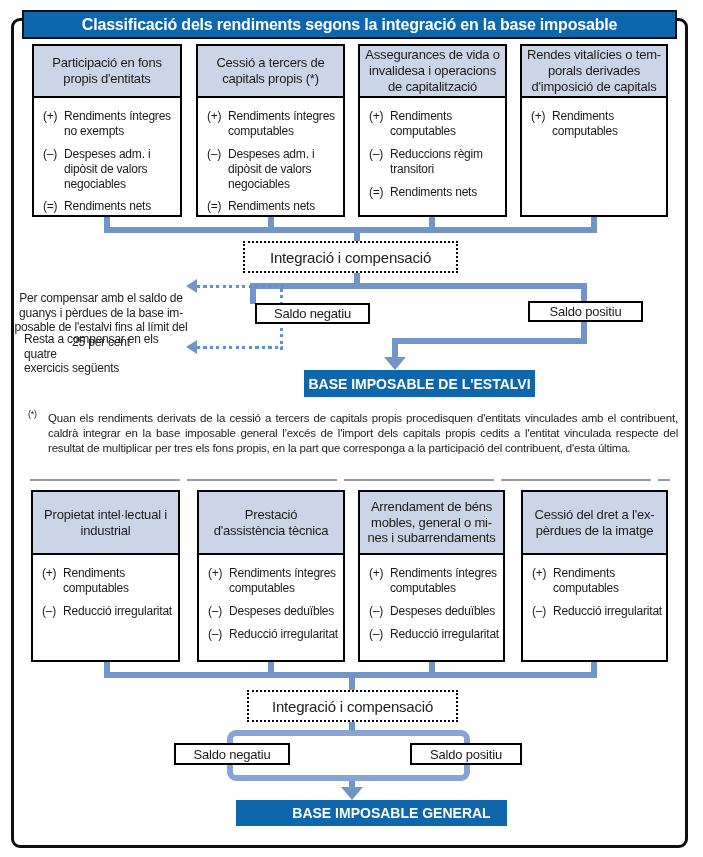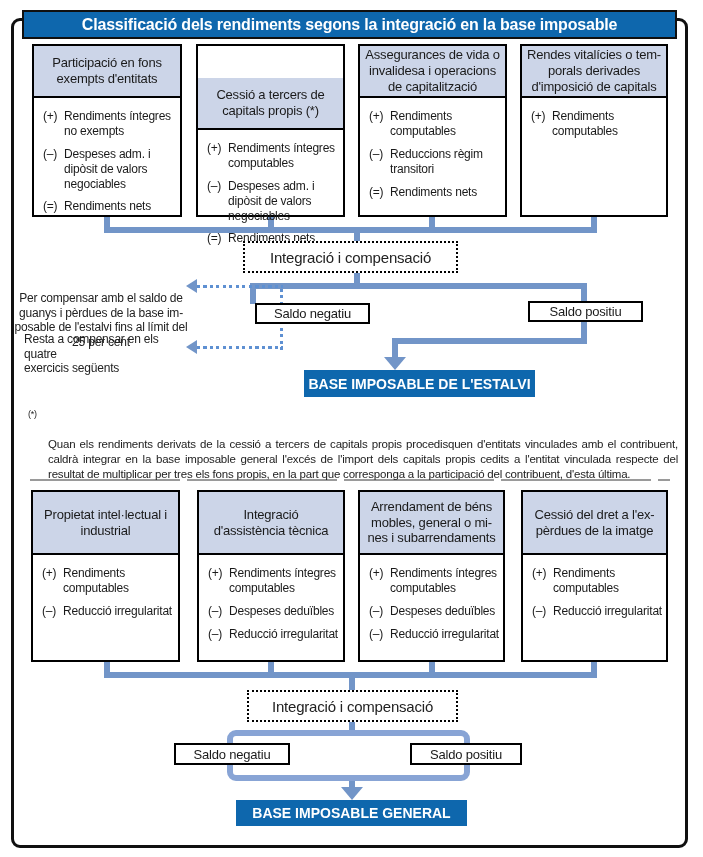--- a/index.html
+++ b/index.html
@@ -47,57 +47,57 @@
   
   .result{background:#0e67ad;color:#fff;font-weight:bold;font-size:14px;display:flex;align-items:center;
           justify-content:center;z-index:4;letter-spacing:0;}
 
   
   .note{font-size:12px;line-height:1.22;color:#222;white-space:pre-line;z-index:2;}
 
   
   #footnote{left:28px;top:411px;width:650px;font-size:11.5px;line-height:1.3;color:#222;}
   #footnote .fnmark{position:absolute;left:0;top:-2px;font-size:9px;}
-  #footnote .fntext{display:block;margin-left:20px;text-align:justify;margin-top:26px;}
+  #footnote .fntext{display:block;margin-left:20px;text-align:justify;}
 
   .divider{height:2px;background:repeating-linear-gradient(90deg,#9a9a9a 0 150px,transparent 150px 157px);z-index:0;}
 </style>
 </head>
 <body>
 
 <div id="page">
 
   <div class="abs" id="frame"></div>
   <div class="abs divider" style="left:30px;top:479px;width:640px;"></div>
 
   <div class="abs" id="titlebar">Classificació dels rendiments segons la integració en la base imposable</div>
 
   <div class="abs vbox" style="left:32px;top:44px;width:146px;height:169px;">
     <div class="vbox-header" style="height:52px;">Participació en fons
-exempts d'entitats</div>
+propis d'entitats</div>
     <div class="vbox-body">
         <div class="item">
           <span class="sign">(+)</span>
           <span class="itext">Rendiments íntegres
 no exempts</span>
         </div>
         <div class="item">
           <span class="sign">(–)</span>
           <span class="itext">Despeses adm. i
 dipòsit de valors
 negociables</span>
         </div>
         <div class="item">
           <span class="sign">(=)</span>
           <span class="itext">Rendiments nets</span>
         </div>
       </div>
   </div>
   <div class="abs vbox" style="left:196px;top:44px;width:145px;height:169px;">
-    <div class="vbox-header" style="height:52px;margin-top:32px;">Cessió a tercers de
+    <div class="vbox-header" style="height:52px;">Cessió a tercers de
 capitals propis (*)</div>
     <div class="vbox-body">
         <div class="item">
           <span class="sign">(+)</span>
           <span class="itext">Rendiments íntegres
 computables</span>
         </div>
         <div class="item">
           <span class="sign">(–)</span>
           <span class="itext">Despeses adm. i
@@ -195,21 +195,21 @@
           <span class="itext">Rendiments
 computables</span>
         </div>
         <div class="item">
           <span class="sign">(–)</span>
           <span class="itext">Reducció irregularitat</span>
         </div>
       </div>
   </div>
   <div class="abs vbox" style="left:197px;top:490px;width:144px;height:168px;">
-    <div class="vbox-header" style="height:63px;">Integració
+    <div class="vbox-header" style="height:63px;">Prestació
 d'assistència tècnica</div>
     <div class="vbox-body">
         <div class="item">
           <span class="sign">(+)</span>
           <span class="itext">Rendiments íntegres
 computables</span>
         </div>
         <div class="item">
           <span class="sign">(–)</span>
           <span class="itext">Despeses deduïbles</span>
@@ -267,15 +267,15 @@
 
   <div class="abs con" style="left:349px;top:720px;width:6px;height:12px;"></div>
   <div class="abs loop" style="left:227px;top:730px;width:231px;height:39px;"></div>
 
   <div class="abs saldo" style="left:174px;top:743px;width:112px;height:18px;">Saldo negatiu</div>
   <div class="abs saldo" style="left:410px;top:743px;width:108px;height:18px;">Saldo positiu</div>
 
   <div class="abs con" style="left:349px;top:781px;width:6px;height:8px;"></div>
   <div class="abs tri-down" style="left:341px;top:787px;"></div>
 
-  <div class="abs result" style="left:236px;top:800px;width:231px;height:26px;">BASE IMPOSABLE GENERAL</div>
+  <div class="abs result" style="left:236px;top:800px;width:231px;height:26px;padding-left:40px;">BASE IMPOSABLE GENERAL</div>
 
 </div>
 
 </body></html>

